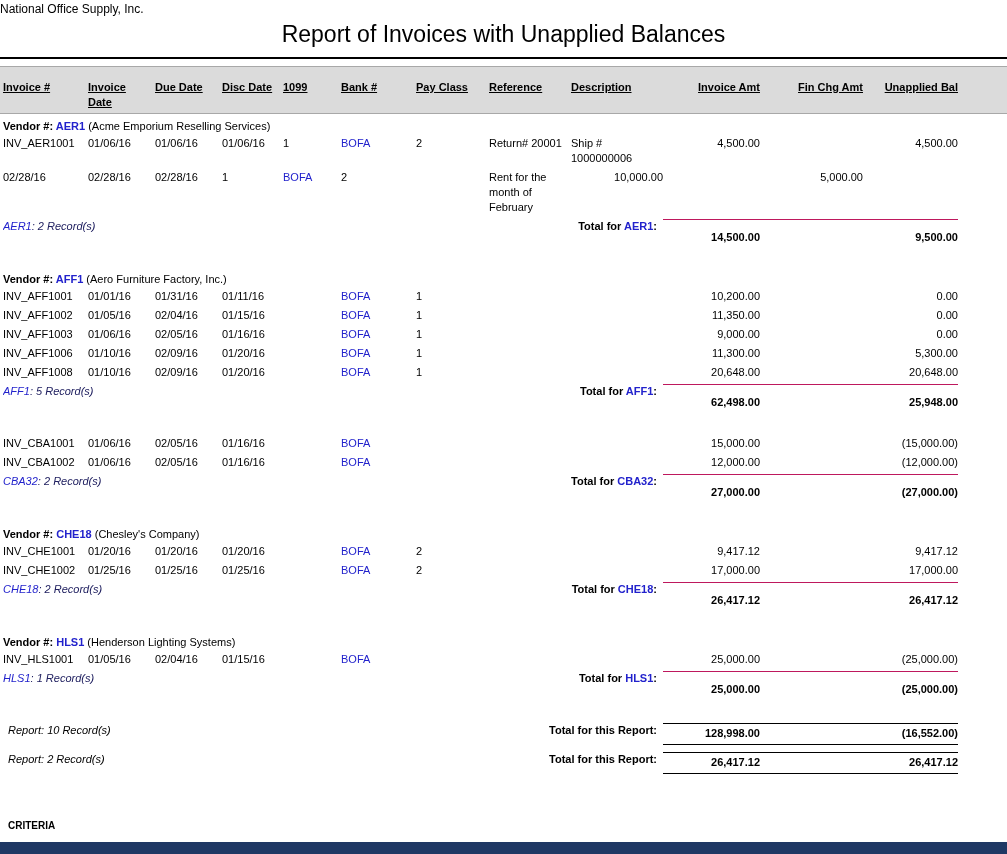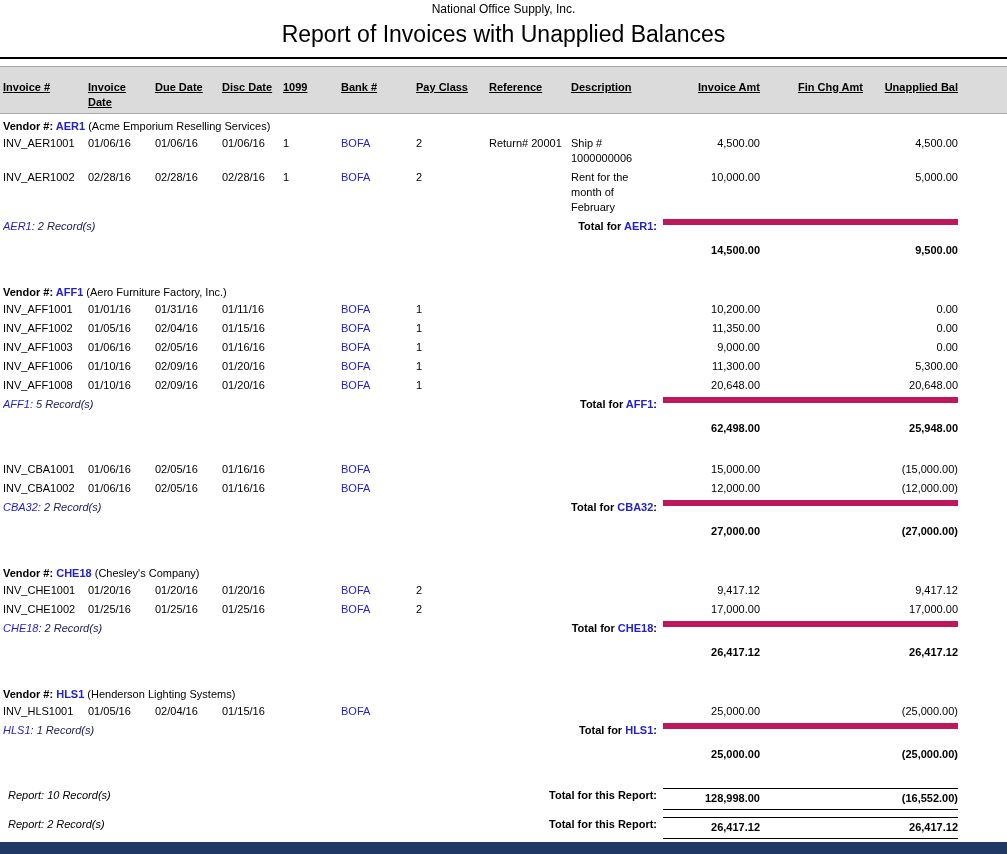--- a/index.html
+++ b/index.html
@@ -1,19 +1,19 @@
 <!DOCTYPE html>
 <html style="--link-blue: #2222CC; --header-bg: #DBDBDB; --bottom-bar: #1F3864;"><head>
 <meta charset="utf-8">
 <style>
   * { box-sizing: border-box; }
   html, body { margin: 0; padding: 0; background: #fff; }
   body { font-family: "Liberation Sans", sans-serif; color: #000; }
   .page { position: relative; width: 1007px; height: 854px; background: #fff; overflow: hidden; }
-  .company { text-align: center; font-size: 12px; padding-top: 2px; }
+  .company { text-align: left; font-size: 12px; padding-top: 2px; }
   .title { text-align: center; font-size: 23px; font-weight: 400; margin: 5px 0 9px; }
   .title-rule { border-top: 2px solid #000; height: 0; margin-bottom: 7px; }
 
   .row { display: grid; grid-template-columns: 85px 67px 67px 61px 58px 75px 73px 82px 92px 97px 103px 95px; padding-left: 3px; font-size: 11px; }
   .header-row { background: var(--header-bg, #DBDBDB); border-top: 1px solid #a8a8a8; border-bottom: 1px solid #a8a8a8; padding-top: 13px; padding-bottom: 3px; margin-bottom: 4px; font-weight: bold; }
   .c { padding-right: 6px; line-height: 15px; overflow: hidden; }
   .num { text-align: right; padding-right: 0; }
   .u { text-decoration: underline; }
   .b { font-weight: bold; }
   .blue { color: var(--link-blue, #2222CC); }
@@ -22,21 +22,21 @@
   .desc { white-space: pre-line; }
 
   .vendor-header { font-size: 11px; padding: 2px 0 4px 3px; }
   .inv-row { margin-bottom: 4px; }
   .total-row { margin-top: 2px; margin-bottom: 26px; }
   .records { grid-column: 1 / 6; }
   .total-label { grid-column: 6 / 10; text-align: right; }
   .amt10 { grid-column: 10; }
   .amt11 { grid-column: 11; }
   .amt12 { grid-column: 12; }
-  .line-top { border-top: 6px solid #be185d; padding-top: 18px; }
+  .line-top { border-top: 1px solid #be185d; padding-top: 10px; }
   .dbl { border-top: 1px solid #000; border-bottom: 1px solid #000; padding-top: 2px; padding-bottom: 3px; }
 
   .report-totals { margin-top: 12px; }
   .report-total-row { margin-bottom: 7px; }
   .report-total-row .records { padding-left: 5px; }
 
   .criteria-heading { font-size: 10px; font-weight: bold; margin: 46px 0 16px 8px; }
   .criteria-row { position: relative; font-size: 11px; margin-top: 15px; height: 14px; }
   .criteria-sort { position: absolute; left: 8px; }
   .criteria-specific { position: absolute; left: 217px; margin-left: 20px; }
@@ -81,21 +81,20 @@
         <div class="c blue">BOFA</div>
         <div class="c">2</div>
         <div class="c">Return# 20001</div>
         <div class="c desc">Ship #
 1000000006</div>
         <div class="c num">4,500.00</div>
         <div class="c num"></div>
         <div class="c num">4,500.00</div>
       </div>
       <div class="row inv-row">
-        <div class="c">INV_AER1002</div>
         <div class="c">02/28/16</div>
         <div class="c">02/28/16</div>
         <div class="c">02/28/16</div>
         <div class="c">1</div>
         <div class="c blue">BOFA</div>
         <div class="c">2</div>
         <div class="c"></div>
         <div class="c desc">Rent for the
 month of
 February</div>

